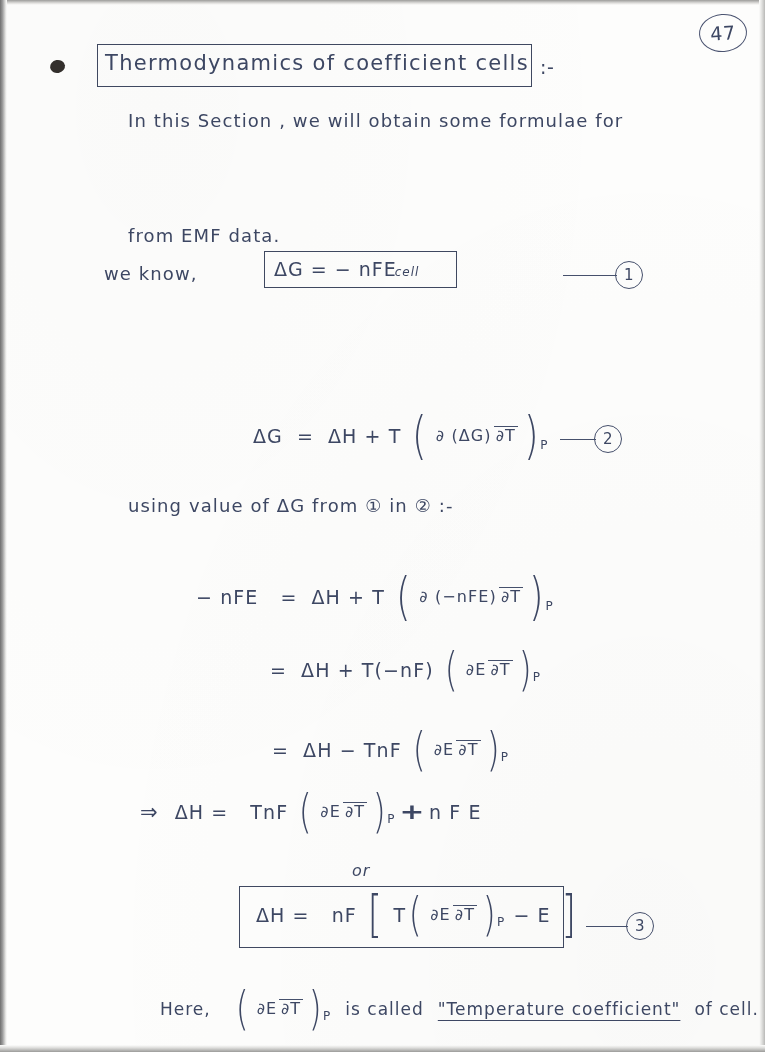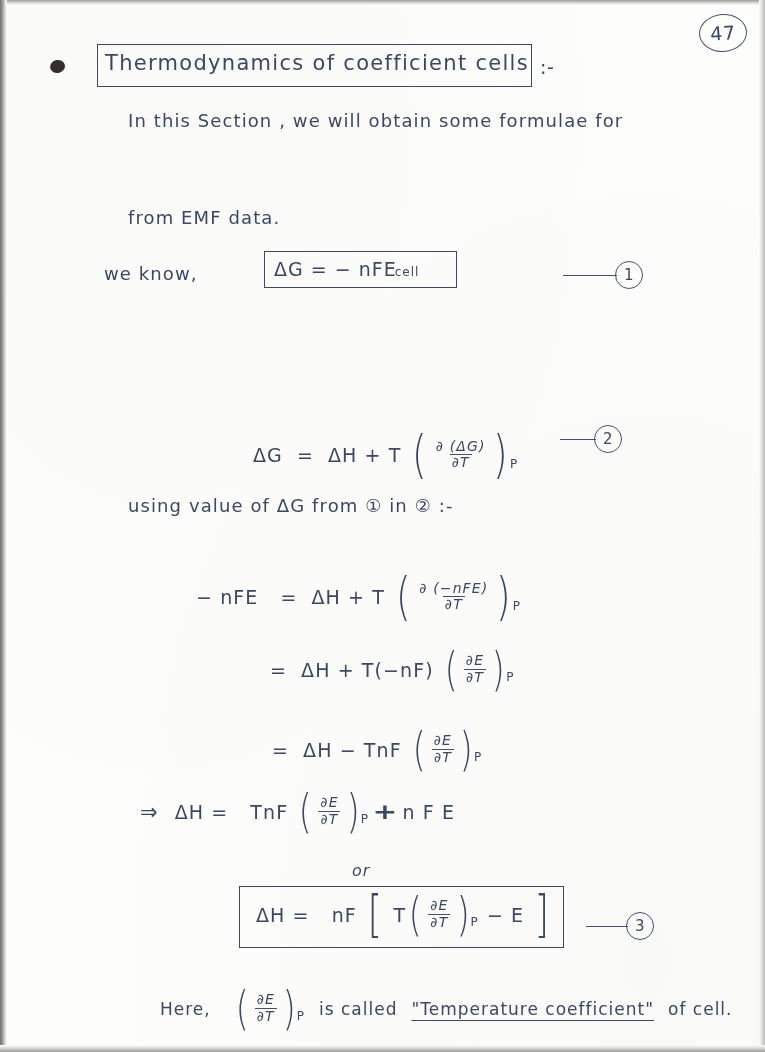--- a/index.html
+++ b/index.html
@@ -92,21 +92,21 @@
 
   
   .para-line {
     font-size: 18px;
     letter-spacing: 1.1px;
     white-space: nowrap;
     margin-left: 16px;
   }
   .l1 { left: 112px; top: 110px; }
   .l2 { left: 112px; top: 155px; }
-  .l3 { left: 112px; top: 207px; }
+  .l3 { left: 112px; top: 225px; }
 
   .weknow { left: 104px; top: 263px; font-size: 18px; letter-spacing: 1.1px; }
 
   
   .eq1-box {
     left: 264px; top: 251px;
     width: 193px; height: 37px;
     border: 1.3px solid #3f4860;
     box-sizing: border-box;
   }
@@ -137,21 +137,21 @@
   .l5 { left: 130px; top: 378px; }
 
   
   .math {
     font-size: 19px;
     letter-spacing: 1.1px;
     white-space: nowrap;
     display: flex;
     align-items: center;
   }
-  .m-eq2  { left: 253px; top: 436px; }
+  .m-eq2  { left: 253px; top: 417px; }
   .l6     { left: 112px; top: 495px; }
   .m-d1   { left: 196px; top: 578px; }
   .m-d2   { left: 270px; top: 653px; }
   .m-d3   { left: 272px; top: 733px; }
   .m-d4   { left: 140px; top: 795px; }
 
   
   .paren {
     display: inline-flex;
     align-items: center;
@@ -160,26 +160,25 @@
   .paren-glyph {
     font-size: 46px;
     line-height: 0.72;
     font-weight: 300;
     transform: scaleX(0.72);
     display: inline-block;
   }
   .paren-glyph.tall { font-size: 52px; }
   .frac {
     display: inline-flex;
-    flex-direction: column;
+    flex-direction: row;
     align-items: center;
-    font-size: 14px;
+    font-size: 16px;
     line-height: 1.12;
     padding: 0 3px;
-    font-style: italic;
   }
   .frac .num { padding: 0 2px; }
   .frac .den { padding: 0 2px; border-top: 1.3px solid #45506c; }
   .sub {
     font-size: 12px;
     align-self: flex-end;
     padding-bottom: 2px;
     margin-left: -2px;
   }
   .gap-s { display: inline-block; width: 8px; }
@@ -253,21 +252,21 @@
   <div class="abs title-box"></div>
   <div class="abs hw title-text">Thermodynamics  of  coefficient  cells</div>
   <div class="abs hw title-colon">:-</div>
 
   <div class="abs hw para-line l1">In  this  Section ,  we  will  obtain  some  formulae  for</div>
   <div class="abs hw para-line l3">from   EMF   data.</div>
 
   <div class="abs hw weknow">we  know,</div>
   <div class="abs eq1-box"></div>
   <div class="abs hw eq1-text">
-    <span>ΔG   =  − nFE</span><span class="sub" style="font-size:12px;">cell</span>
+    <span>ΔG   =  − nFE</span><span class="sub" style="font-size:12px;font-style:italic;">cell</span>
   </div>
   <div class="abs hw eq-tag" id="tag1">
     <span class="tag-dash"></span>
     <span class="tag-circle">1</span>
   </div>
 
 
   <div class="abs hw math m-eq2">
     <span>ΔG</span>
     <span class="gap-m"></span>

